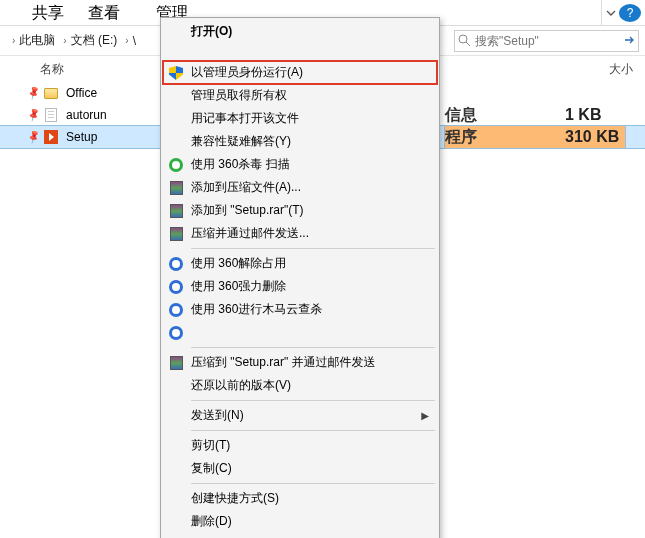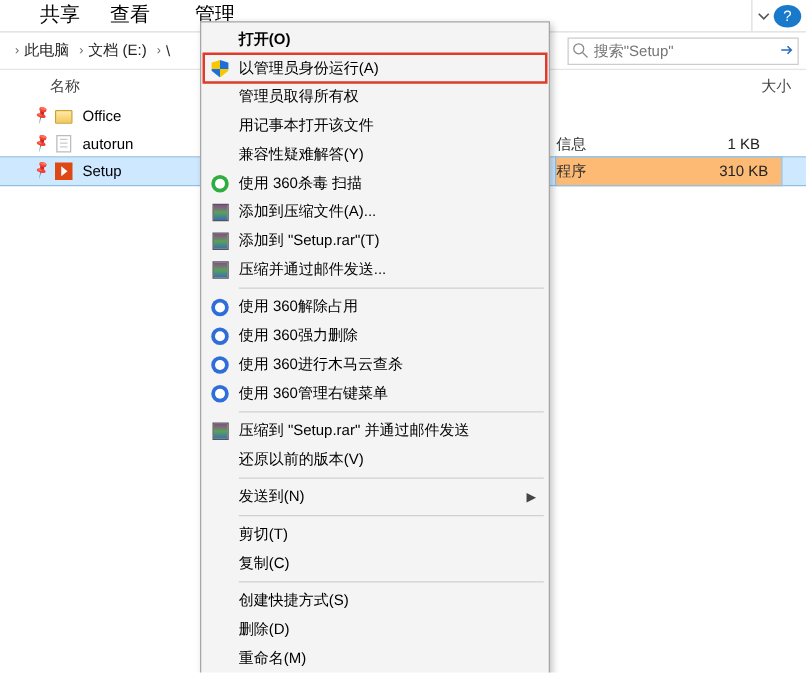--- a/index.html
+++ b/index.html
@@ -36,28 +36,28 @@
 
   
   .folder-ico { width:14px; height:11px; background:linear-gradient(#ffe9a6,#f6c85d); border:1px solid #c9a32e; border-radius:1px; }
   .file-ico { width:12px; height:14px; background:#fff; border:1px solid #bbb; position:relative; }
   .file-ico:after{content:"";position:absolute;top:2px;left:2px;right:2px;height:1px;background:#ccc;box-shadow:0 3px 0 #ccc,0 6px 0 #ccc;}
   .setup-ico { width:14px; height:14px; background:#dd4814; display:flex; align-items:center; justify-content:center; }
   .setup-ico:before{ content:""; width:0; height:0; border-left:5px solid #fff; border-top:4px solid transparent; border-bottom:4px solid transparent; }
 
   
   .detail { position:absolute; right:20px; top:0; width:180px; }
-  .detail .drow { height:22px; display:flex; align-items:center; justify-content:space-between; font-size:12px; }
+  .detail .drow { height:22px; display:flex; align-items:center; justify-content:space-between; font-size:16px;font-weight:bold; }
   .detail .type { color:#333; }
-  .detail .size { color:#222; text-align:center; width:60px; }
+  .detail .size { color:#222; text-align:left; width:60px; }
 
   
   .ctxmenu { position:absolute; left:160px; top:17px; width:280px; background:#f4f4f4; border:1px solid #a6a6a6; box-shadow:2px 2px 6px rgba(0,0,0,0.25); padding:2px; z-index:10; }
   .mi { height:23px; display:flex; align-items:center; padding-left:28px; position:relative; font-size:12px; cursor:default; }
-  .mi.highlight { outline:2px solid #de3b2a; outline-offset:-1px; }
+  .mi.highlight { outline:2px solid #de3b2a; outline-offset:-1px;margin-top:18px; }
   .mi .ico { position:absolute; left:4px; top:3px; width:18px; height:18px; display:flex; align-items:center; justify-content:center; }
   .mi .arrow { margin-left:auto; margin-right:8px; font-size:10px; color:#444; }
   .msep { height:1px; background:#d0d0d0; margin:3px 2px 3px 28px; }
 
   
   .shield { width:14px; height:14px; background:conic-gradient(#1e6fd8 0 25%,#f6c800 0 50%,#1e6fd8 0 75%,#f6c800 0 100%); border-radius:2px; clip-path:polygon(50% 0,100% 15%,100% 60%,50% 100%,0 60%,0 15%); }
   .g360 { width:14px; height:14px; border-radius:50%; background:#2fae3f; position:relative; }
   .g360:after{content:"";position:absolute;inset:3px;border-radius:50%;background:#fff;}
   .rar { width:13px; height:14px; background:linear-gradient(#8a4b8a,#5ba05b,#3a6fb0); border:1px solid #555; }
   .gblue { width:14px; height:14px; border-radius:50%; background:#2f6ed8; position:relative;}
@@ -205,21 +205,20 @@
   <div class="mi">
     <span class="ico">
         <span class="gblue"></span>
       </span>
     <span>使用 360进行木马云查杀</span>
   </div>
   <div class="mi">
     <span class="ico">
         <span class="gblue"></span>
       </span>
-    <span>使用 360管理右键菜单</span>
   </div>
   <div class="msep"></div>
   <div class="mi">
     <span class="ico">
         <span class="rar"></span>
       </span>
     <span>压缩到 "Setup.rar" 并通过邮件发送</span>
   </div>
   <div class="mi">
       <span>还原以前的版本(V)</span>

